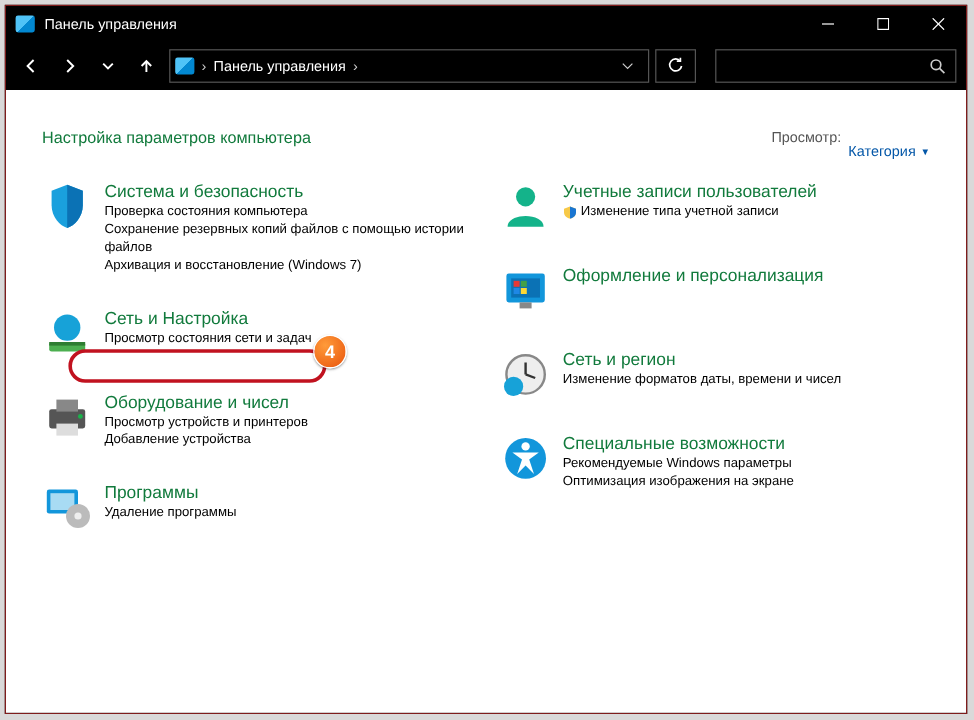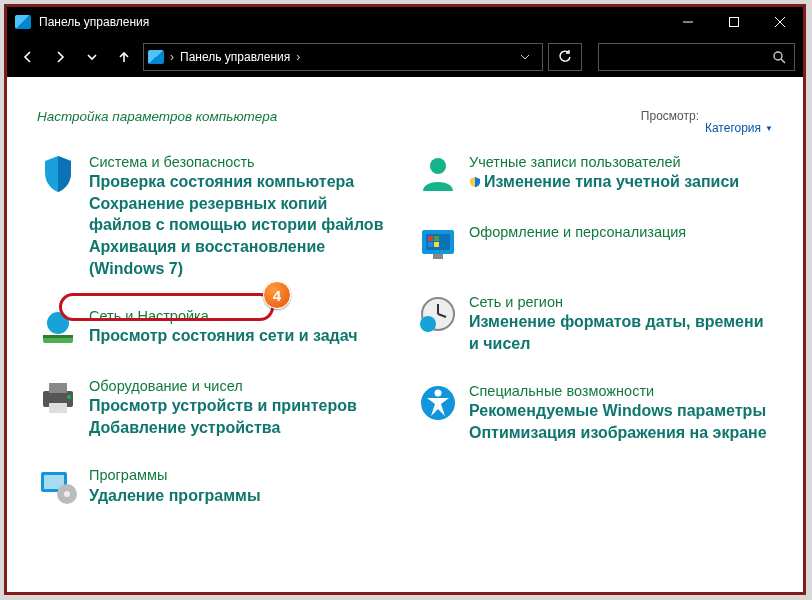--- a/index.html
+++ b/index.html
@@ -1,46 +1,46 @@
 <!DOCTYPE html>
 <html><head>
 <meta charset="utf-8">
 <style>
   * { box-sizing: border-box; margin: 0; padding: 0; font-family: "Segoe UI", Arial, sans-serif; }
   body { width: 812px; height: 600px; background: #d9d9d9; overflow: hidden; }
-  .frame { position: absolute; left: 4px; top: 4px; width: 802px; height: 591px; background: #000; border: 3px solid #7f1d1d; }
+  .frame { position: absolute; left: 4px; top: 4px; width: 802px; height: 591px; background: #000; border: 1px solid #7f1d1d; }
   .titlebar { height: 30px; background: #000; color: #fff; display: flex; align-items: center; font-size: 12px; }
   .titlebar .t-icon { width: 16px; height: 14px; margin: 0 8px; background: linear-gradient(135deg,#4fc3f7 50%,#0288d1 50%); border-radius: 2px; }
   .titlebar .t-title { flex: 0 0 auto; }
   .titlebar .spacer { flex: 1; }
   .win-btn { width: 46px; height: 30px; display: flex; align-items: center; justify-content: center; color: #fff; }
   .win-btn svg { width: 10px; height: 10px; stroke: #fff; stroke-width: 1; fill: none; }
   .navbar { height: 40px; background: #000; display: flex; align-items: center; padding: 0 8px; gap: 6px; }
   .nav-btn { width: 26px; height: 26px; display: flex; align-items: center; justify-content: center; color: #fff; }
   .nav-btn svg { stroke: #fff; fill: none; stroke-width: 1.6; }
   .addr-bar { flex: 0 0 400px; height: 28px; background: #000; border: 1px solid #555; display: flex; align-items: center; color: #fff; font-size: 12px; padding: 0 4px; gap: 6px; }
   .addr-icon { width: 16px; height: 14px; background: linear-gradient(135deg,#4fc3f7 50%,#0288d1 50%); border-radius: 2px; }
   .addr-chev { color: #ccc; }
   .addr-bar .addr-fill { flex: 1; }
   .addr-drop { width: 26px; display:flex; justify-content:center; }
   .refresh-box { width: 34px; height: 28px; border: 1px solid #555; display: flex; align-items: center; justify-content: center; margin-left: -1px;}
   .search-box { flex: 1; height: 28px; border: 1px solid #555; margin-left: 10px; display: flex; align-items: center; justify-content: flex-end; padding-right: 8px; }
   .content { position: relative; background: #fff; height: calc(100% - 70px); padding: 20px 30px 10px 30px; overflow: hidden; color: #000; }
   .content-header { display: flex; align-items: center; margin-bottom: 18px; }
-  .content-title { color: #117a3c; font-size: 13.5px; font-weight: 400; font-style: italic; }
+  .content-title { color: #117a3c; font-size: 13.5px; font-weight: 400; }
   .view-row { margin-left: auto; font-size: 12px; color: #555; display: flex; align-items: center; gap: 6px; }
   .view-dd { color: #0457a8; display: inline-flex; align-items: center; gap: 4px; margin-top: 24px; }
   .view-dd .tri { font-size: 8px; color: #0457a8; }
   .grid { display: flex; gap: 24px; }
   .col { flex: 1; display: flex; flex-direction: column; gap: 28px; }
   .cat { display: flex; gap: 10px; }
   .cat-icon { width: 42px; height: 42px; flex: 0 0 42px; }
   .cat-body { display: flex; flex-direction: column; }
   .cat-title { color: #117a3c; font-size: 14.5px; line-height: 1.25; }
-  .cat-link { color: #0f766e; font-size: 16px; line-height: 1.35; font-weight: bold; }
+  .cat-link { color: #000000; font-size: 11px; line-height: 1.35; }
   .highlight { position: absolute; border: 3px solid #c1121f; border-radius: 14px; pointer-events: none; }
   .badge { position: absolute; width: 28px; height: 28px; border-radius: 50%; background: radial-gradient(circle at 35% 30%, #ff9b3a, #e8530b); color: #fff; font-weight: bold; font-size: 15px; display:flex; align-items:center; justify-content:center; border:1.5px solid #fff; box-shadow: 0 1px 2px rgba(0,0,0,.4);}
 </style>
 </head>
 <body>
 
 <div class="frame">
 
   <div class="titlebar">
     <div class="t-icon"></div>

